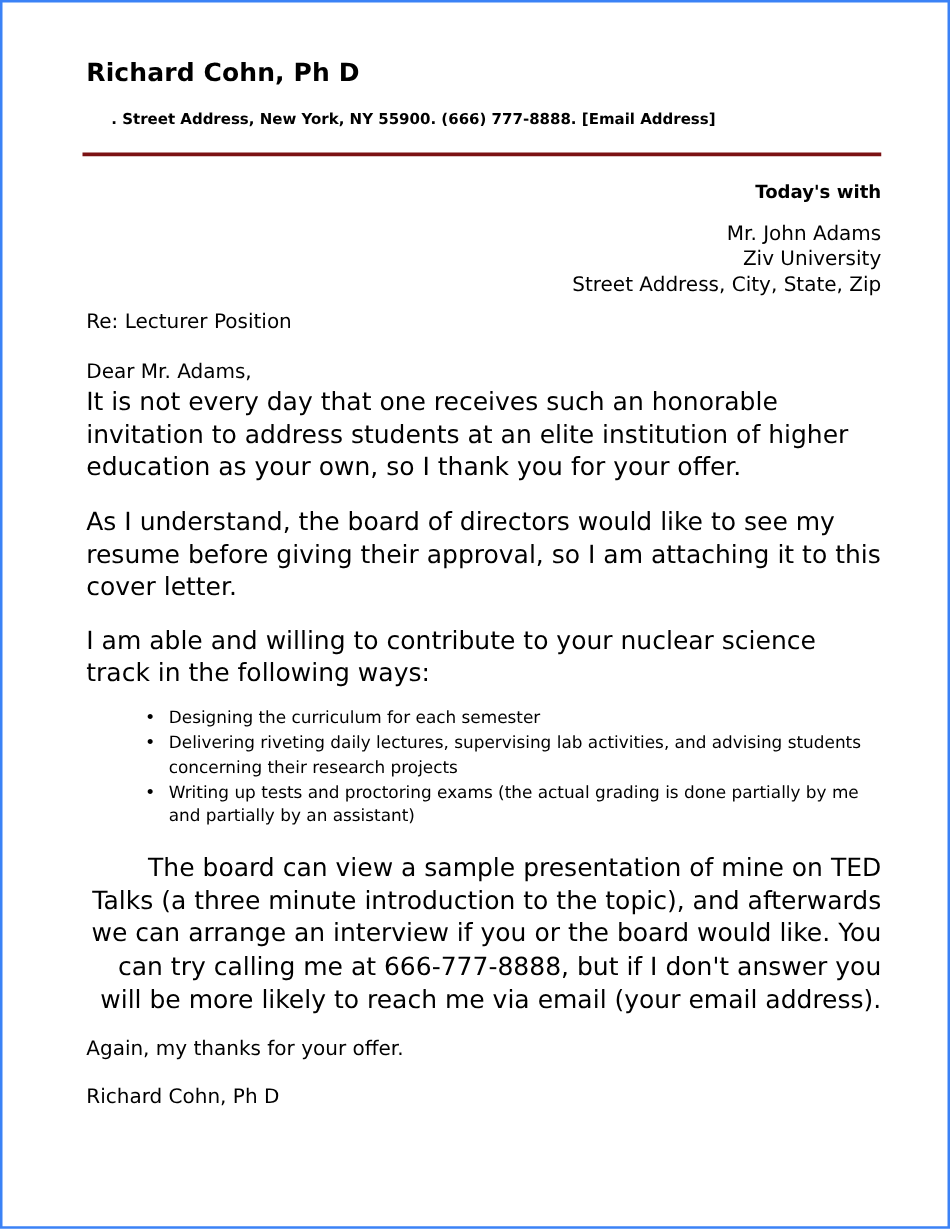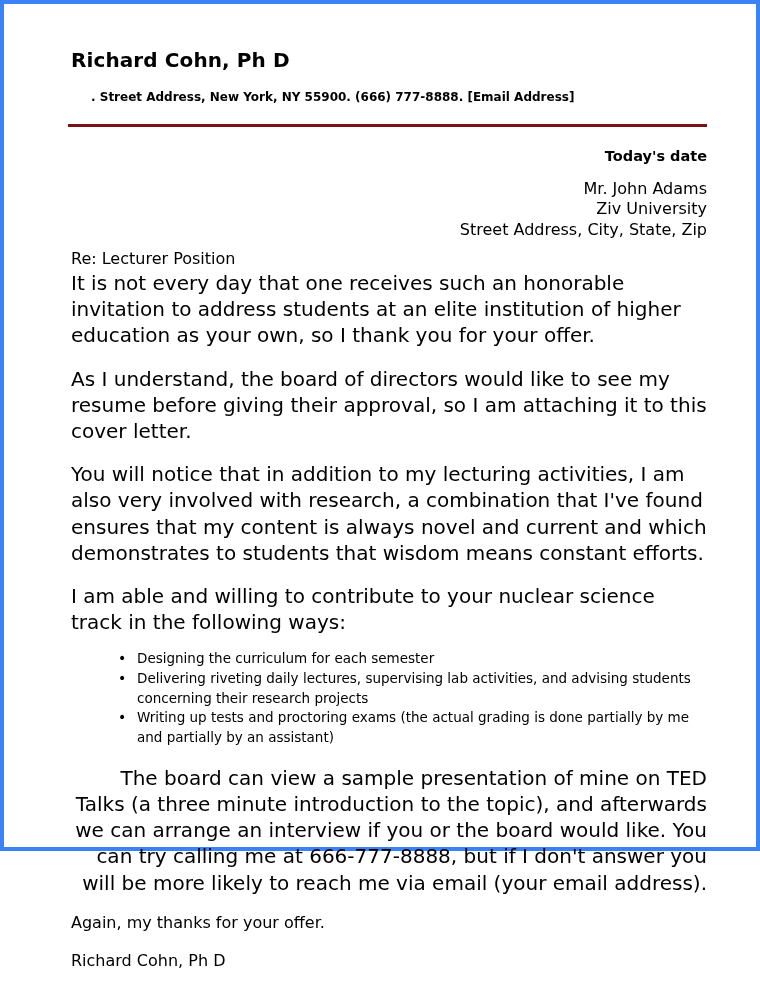--- a/index.html
+++ b/index.html
@@ -13,23 +13,23 @@
     background: #ffffff;
     font-family: "DejaVu Sans", "Liberation Sans", sans-serif;
     color: #000000;
     overflow: hidden;
   }
 
   .page {
     position: relative;
     box-sizing: border-box;
     width: 760px;
-    height: 851px;
+    height: 983px;
     background: #ffffff;
-    border: 4px solid #3b82f6;
+    border: 2px solid #3b82f6;
     padding: 0;
   }
 
   .content {
     position: absolute;
     left: 67px;
     top: 44px;
     width: 636px;
   }
 
@@ -158,34 +158,34 @@
 
 <div class="page">
   <div class="content">
 
     <div class="letterhead">
       <div class="sender-name">Richard Cohn, Ph D</div>
       <div class="sender-contact">. Street Address, New York, NY 55900. (666) 777-8888. [Email Address]</div>
       <div class="rule"></div>
     </div>
 
-    <div class="date-line">Today's date</div>
+    <div class="date-line">Today's with</div>
 
     <div class="recipient">
       <div>Mr. John Adams</div>
       <div>Ziv University</div>
       <div>Street Address, City, State, Zip</div>
     </div>
 
     <div class="subject">Re: Lecturer Position</div>
 
+    <div class="salutation">Dear Mr. Adams,</div>
 
     <p class="body-para para-after-salutation">It is not every day that one receives such an honorable invitation to address students at an elite institution of higher education as your own, so I thank you for your offer.</p>
     <p class="body-para">As I understand, the board of directors would like to see my resume before giving their approval, so I am attaching it to this cover letter.</p>
-    <p class="body-para">You will notice that in addition to my lecturing activities, I am also very involved with research, a combination that I've found ensures that my content is always novel and current and which demonstrates to students that wisdom means constant efforts.</p>
     <p class="body-para">I am able and willing to contribute to your nuclear science track in the following ways:</p>
 
     <ul class="bullets">
       <li>Designing the curriculum for each semester</li>
       <li>Delivering riveting daily lectures, supervising lab activities, and advising students concerning their research projects</li>
       <li>Writing up tests and proctoring exams (the actual grading is done partially by me and partially by an assistant)</li>
     </ul>
 
     <p class="body-para after-bullets">The board can view a sample presentation of mine on TED Talks (a three minute introduction to the topic), and afterwards we can arrange an interview if you or the board would like. You can try calling me at 666-777-8888, but if I don't answer you will be more likely to reach me via email (your email address).</p>
 

